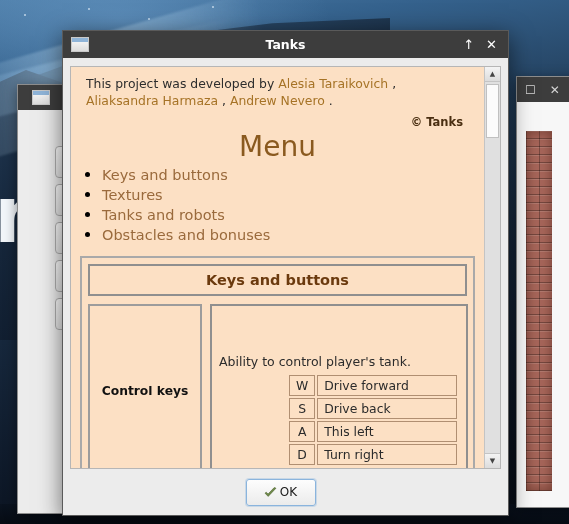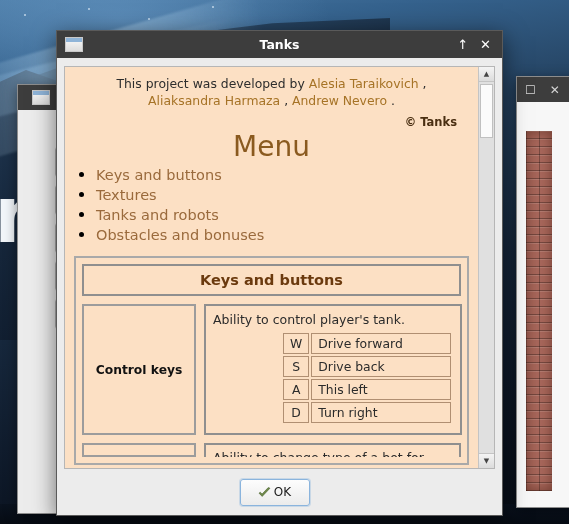--- a/index.html
+++ b/index.html
@@ -128,21 +128,21 @@
       linear-gradient(0deg, rgba(0,0,0,0.30) 1px, transparent 1px),
       linear-gradient(90deg, rgba(0,0,0,0.28) 1px, transparent 1px),
       linear-gradient(180deg, rgba(255,255,255,0.13) 1px, transparent 1px);
     background-size: 100% 8px, 13px 8px, 100% 8px;
     box-shadow: inset 0 0 14px rgba(60,20,10,.55);
   }
 
   
   .dialog {
     position: absolute;
-    left: 56px; top: 30px;
+    left: 62px; top: 30px;
     width: 445px; height: 484px;
     background: #14b8a6;
     border: 1px solid #5a5a5a;
     box-shadow: 0 6px 22px rgba(0,0,0,.55);
     display: flex; flex-direction: column;
   }
   .dlg-titlebar {
     height: 27px;
     background: #3d3d3d;
     display: flex; align-items: center;
@@ -216,21 +216,21 @@
   .sb-thumb {
     position: absolute;
     left: 1px; right: 1px; top: 2px;
     height: 52px;
     background: #fbfbfb;
     border: 1px solid #c0c0c0;
   }
 
   
   .credits {
-    text-align: center;
+    text-align: left;
     font-size: 12.4px;
     color: #2d2d2d;
     line-height: 1.33;
     padding: 2px 6px 0 6px;
   }
   .credits .author { color: #a67326; }
   .credits .univ { display:block; margin-top:1px; }
   .copyright {
     text-align: right;
     font-size: 11.5px;
@@ -289,20 +289,21 @@
   .row-content {
     flex: 1 1 auto;
     border: 2px solid #8f8f8f;
     background: #fce0c4;
     padding: 6px 7px 8px 7px;
   }
   .row-desc {
     font-size: 12.5px;
     color: #2b2b2b;
     margin-bottom: 4px;
+    margin-top: 42px;
   }
   .keytable { border-collapse: separate; border-spacing: 2px; margin-left: 68px; }
   .keytable td {
     border: 1px solid #b08f72;
     background: #fce0c4;
     font-size: 12.4px;
     color: #2b2b2b;
     padding: 2px 6px;
   }
   .keytable td.kcode { width: 14px; text-align: center; }

